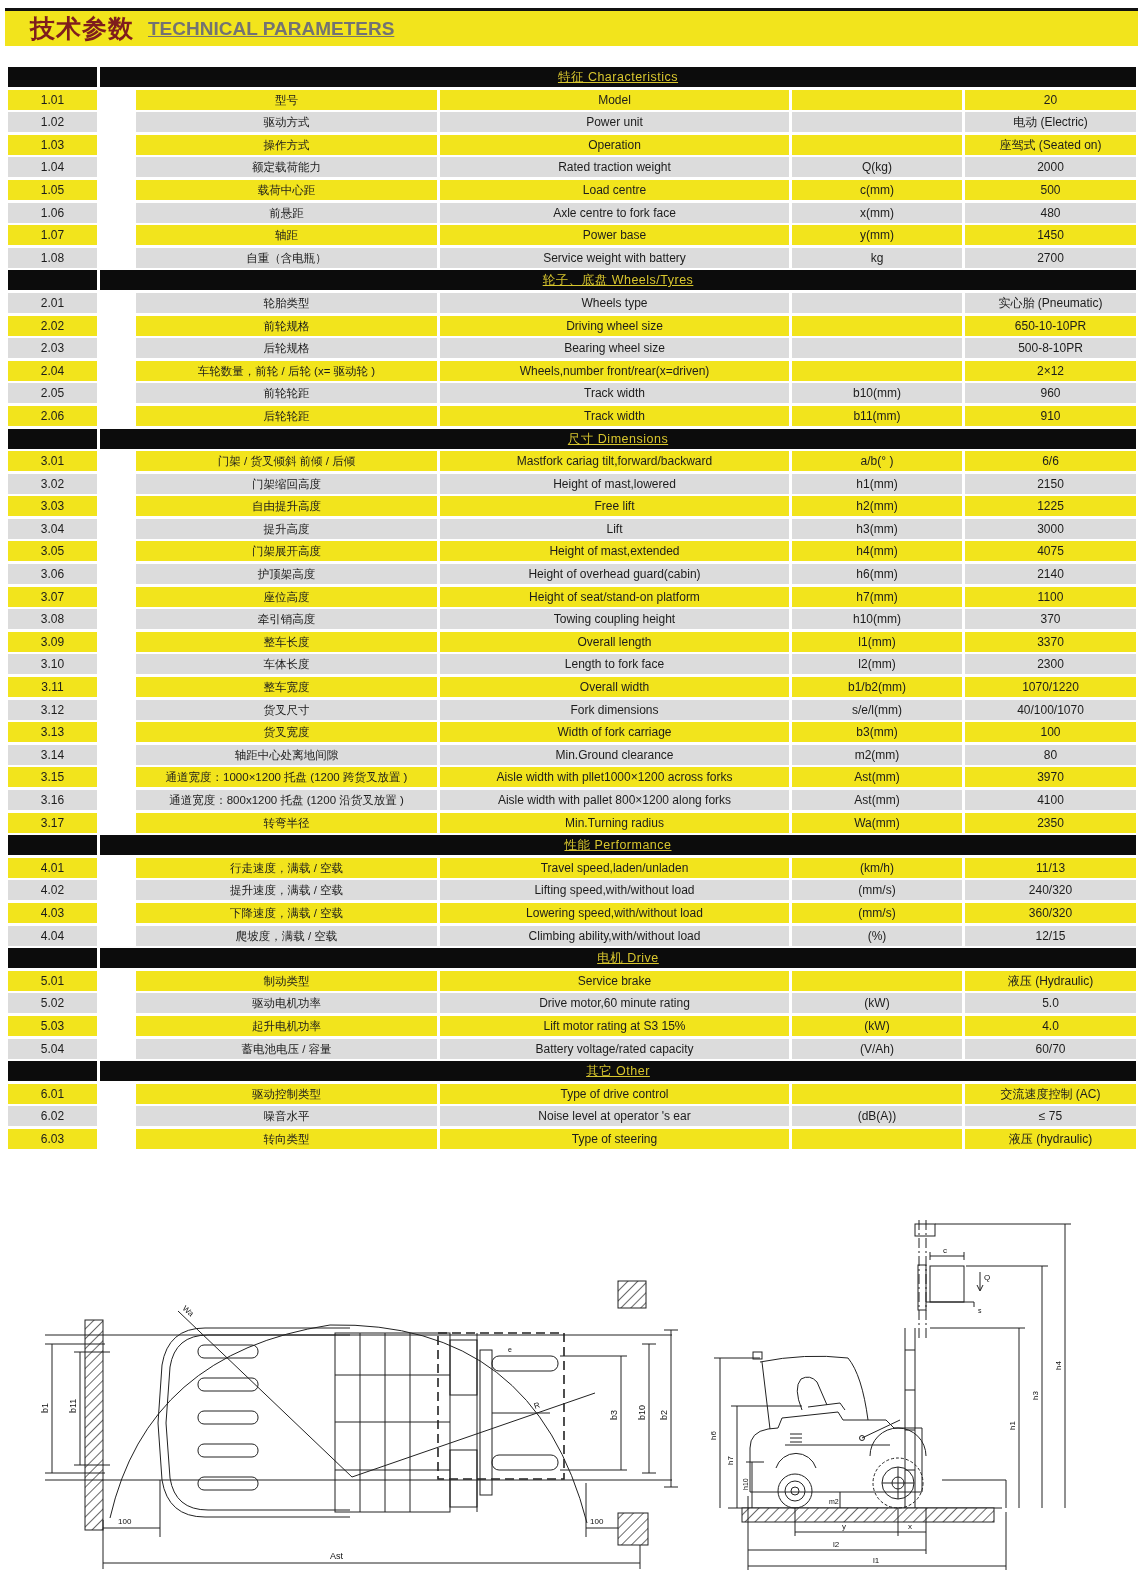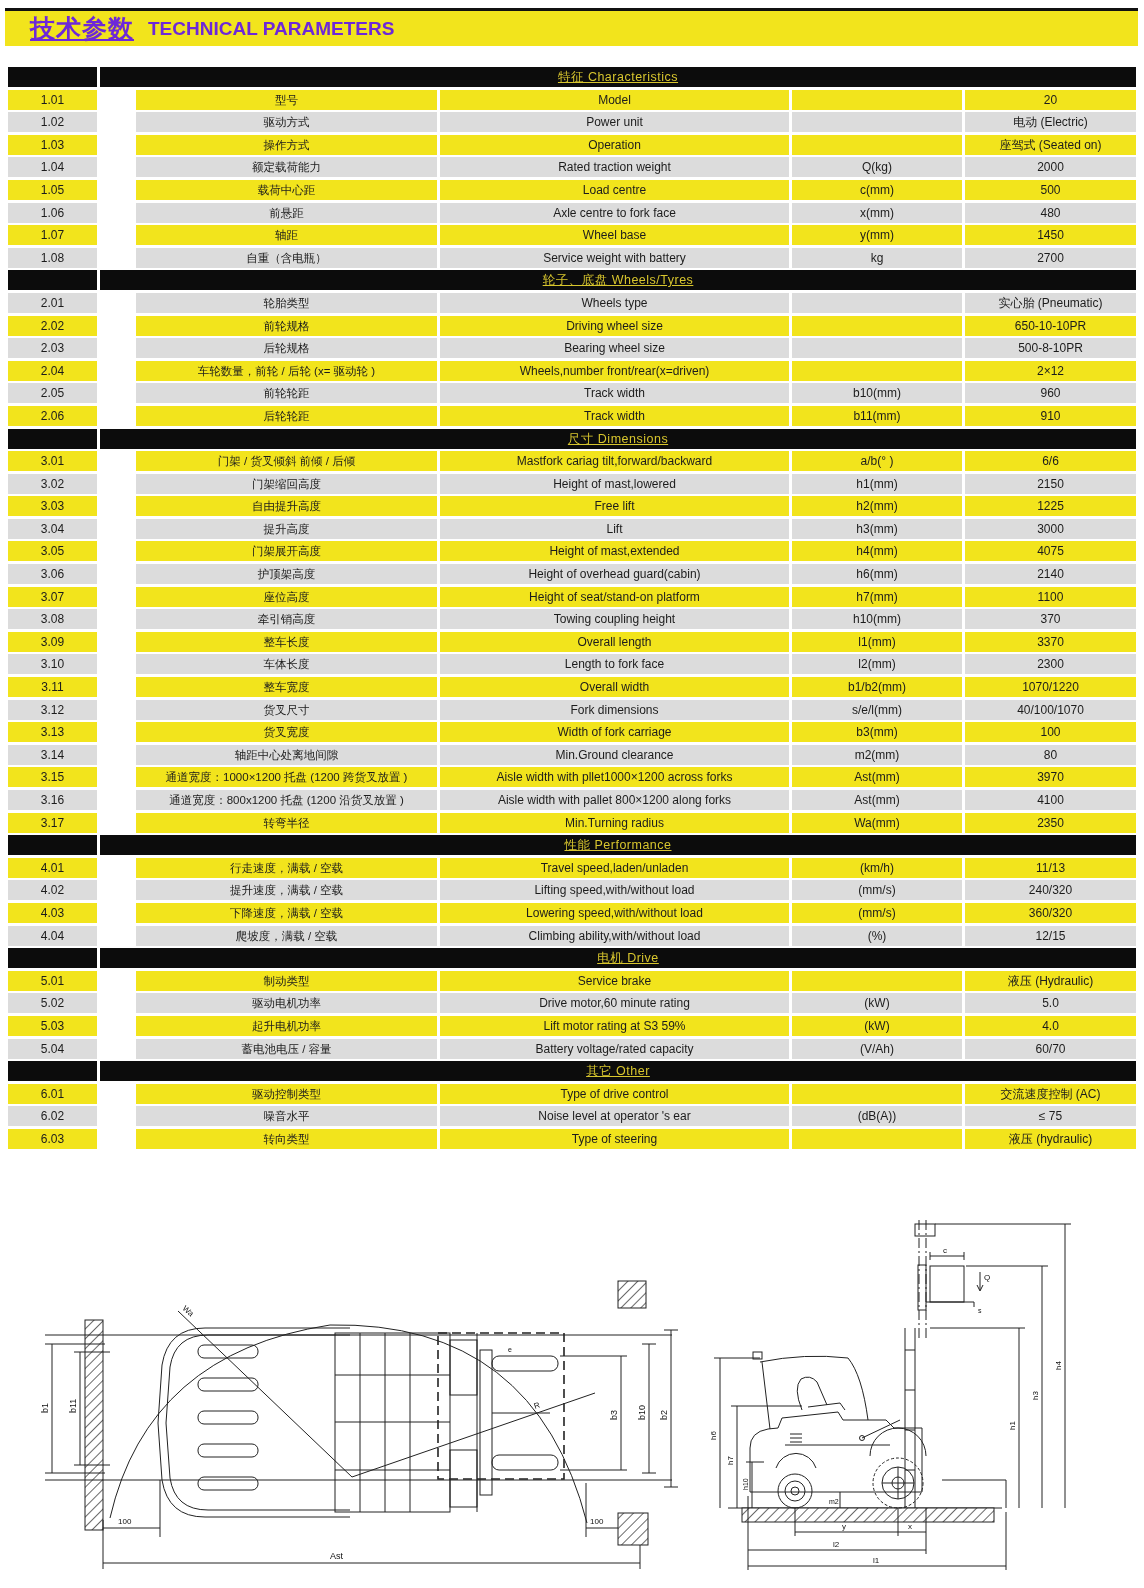--- a/index.html
+++ b/index.html
@@ -1,22 +1,22 @@
 <!DOCTYPE html>
 <html><head>
 <meta charset="utf-8">
 <style>
   html,body{margin:0;padding:0;background:#ffffff;}
   body{width:1144px;height:1588px;position:relative;font-family:"Liberation Sans", sans-serif;}
 
   
   .title-bar{position:absolute;left:5px;top:8px;width:1133px;height:38px;background:#f2e41c;
              border-top:3px solid #111;display:flex;align-items:center;padding-left:25px;box-sizing:border-box;gap:14px;}
-  .t-zh{font-size:25px;font-weight:bold;color:#6d28d9;letter-spacing:1px;text-decoration:underline;}
-  .t-en{font-size:19px;font-weight:bold;color:#6d28d9;}
+  .t-zh{font-size:25px;font-weight:bold;color:#7f1d1d;letter-spacing:1px;}
+  .t-en{font-size:19px;font-weight:bold;color:#737373;text-decoration:underline;}
 
   
   .spec-table{position:absolute;left:8px;top:67px;width:1128px;}
   .trow{display:grid;grid-template-columns:89px 337px 349px 170px 1fr;column-gap:3px;height:20px;margin-bottom:2.6px;}
   .cell{font-size:12px;line-height:20px;text-align:center;color:#1c1c1c;white-space:nowrap;overflow:hidden;}
   .yellow{background:#f2e41c;}
   .gray{background:#dcdcdc;}
   .black{background:#0c0c0c;}
   .stitle{color:#d8c62e;font-size:12.5px;letter-spacing:.5px;text-decoration:underline;}
   .zh{font-size:11.5px;margin-left:36px;}
@@ -77,21 +77,21 @@
     <div class="trow">
       <div class="cell gray">1.06</div>
       <div class="cell gray zh">前悬距</div>
       <div class="cell gray">Axle centre to fork face</div>
       <div class="cell gray">x(mm)</div>
       <div class="cell gray">480</div>
     </div>
     <div class="trow">
       <div class="cell yellow">1.07</div>
       <div class="cell yellow zh">轴距</div>
-      <div class="cell yellow">Wheel base</div>
+      <div class="cell yellow">Power base</div>
       <div class="cell yellow">y(mm)</div>
       <div class="cell yellow">1450</div>
     </div>
     <div class="trow">
       <div class="cell gray">1.08</div>
       <div class="cell gray zh">自重（含电瓶）</div>
       <div class="cell gray">Service weight with battery</div>
       <div class="cell gray">kg</div>
       <div class="cell gray">2700</div>
     </div>
@@ -310,21 +310,21 @@
     <div class="trow">
       <div class="cell gray">5.02</div>
       <div class="cell gray zh">驱动电机功率</div>
       <div class="cell gray">Drive motor,60 minute rating</div>
       <div class="cell gray">(kW)</div>
       <div class="cell gray">5.0</div>
     </div>
     <div class="trow">
       <div class="cell yellow">5.03</div>
       <div class="cell yellow zh">起升电机功率</div>
-      <div class="cell yellow">Lift motor rating at S3 59%</div>
+      <div class="cell yellow">Lift motor rating at S3 15%</div>
       <div class="cell yellow">(kW)</div>
       <div class="cell yellow">4.0</div>
     </div>
     <div class="trow">
       <div class="cell gray">5.04</div>
       <div class="cell gray zh">蓄电池电压 / 容量</div>
       <div class="cell gray">Battery voltage/rated capacity</div>
       <div class="cell gray">(V/Ah)</div>
       <div class="cell gray">60/70</div>
     </div>

